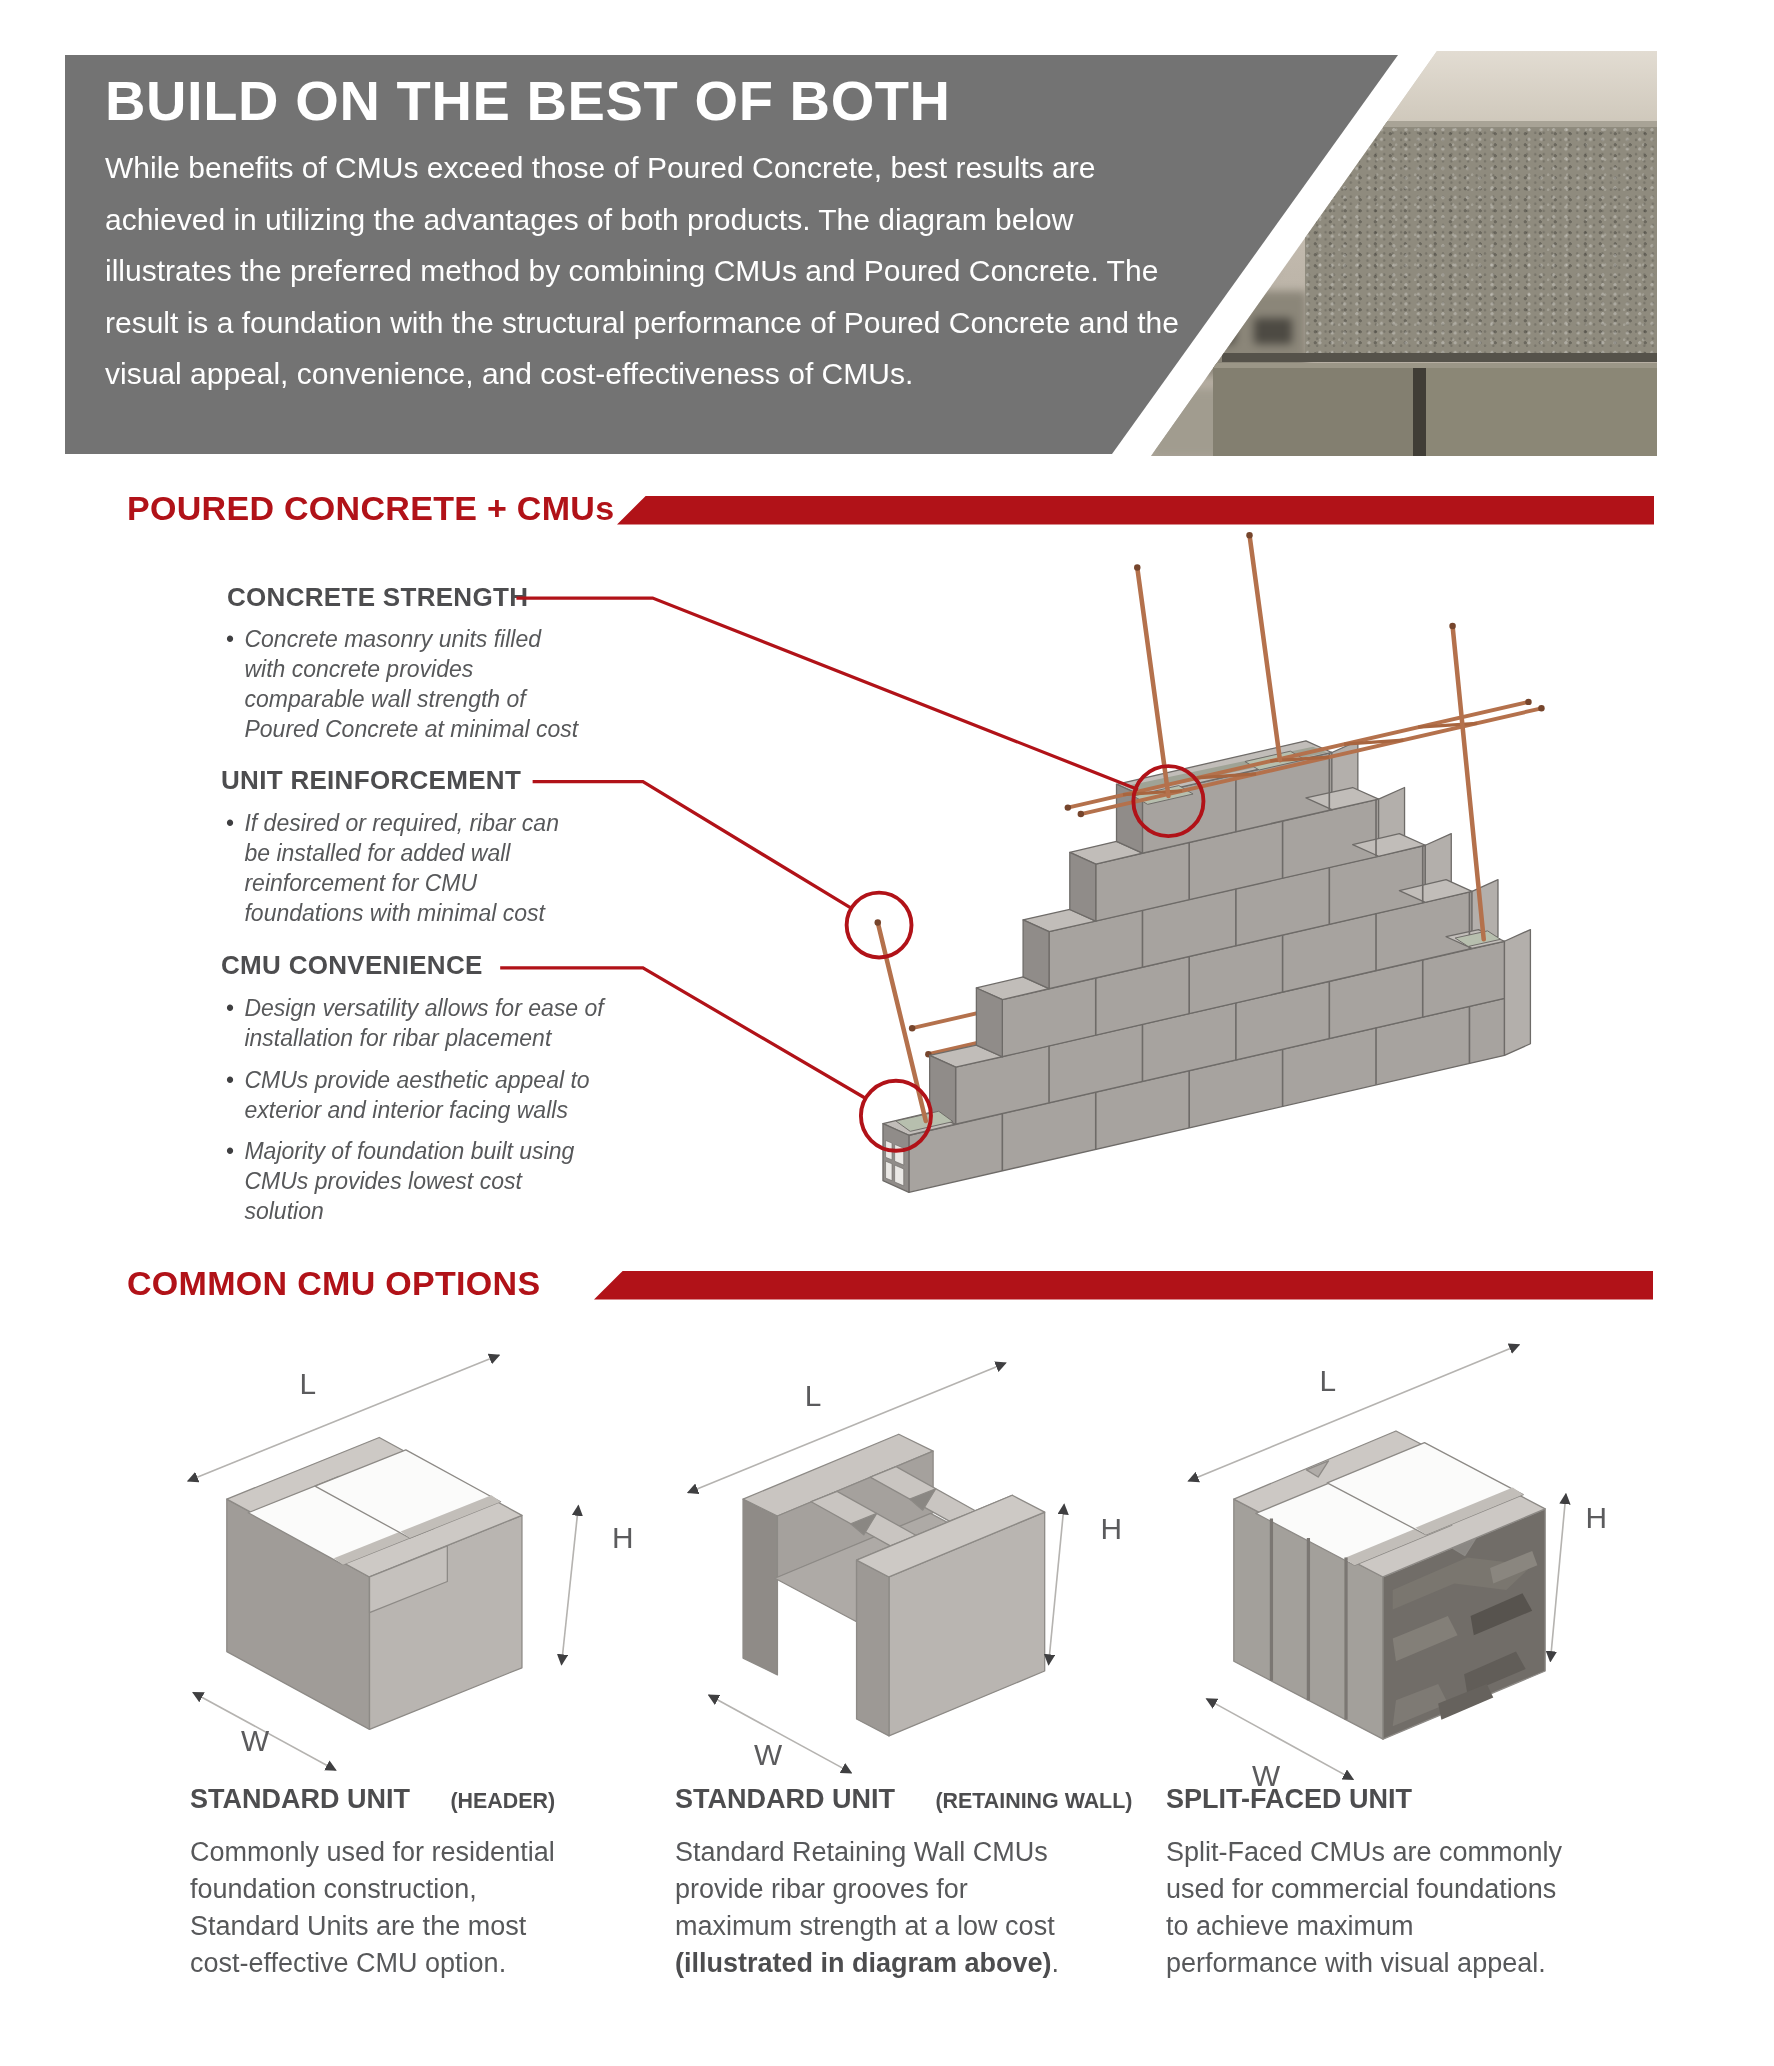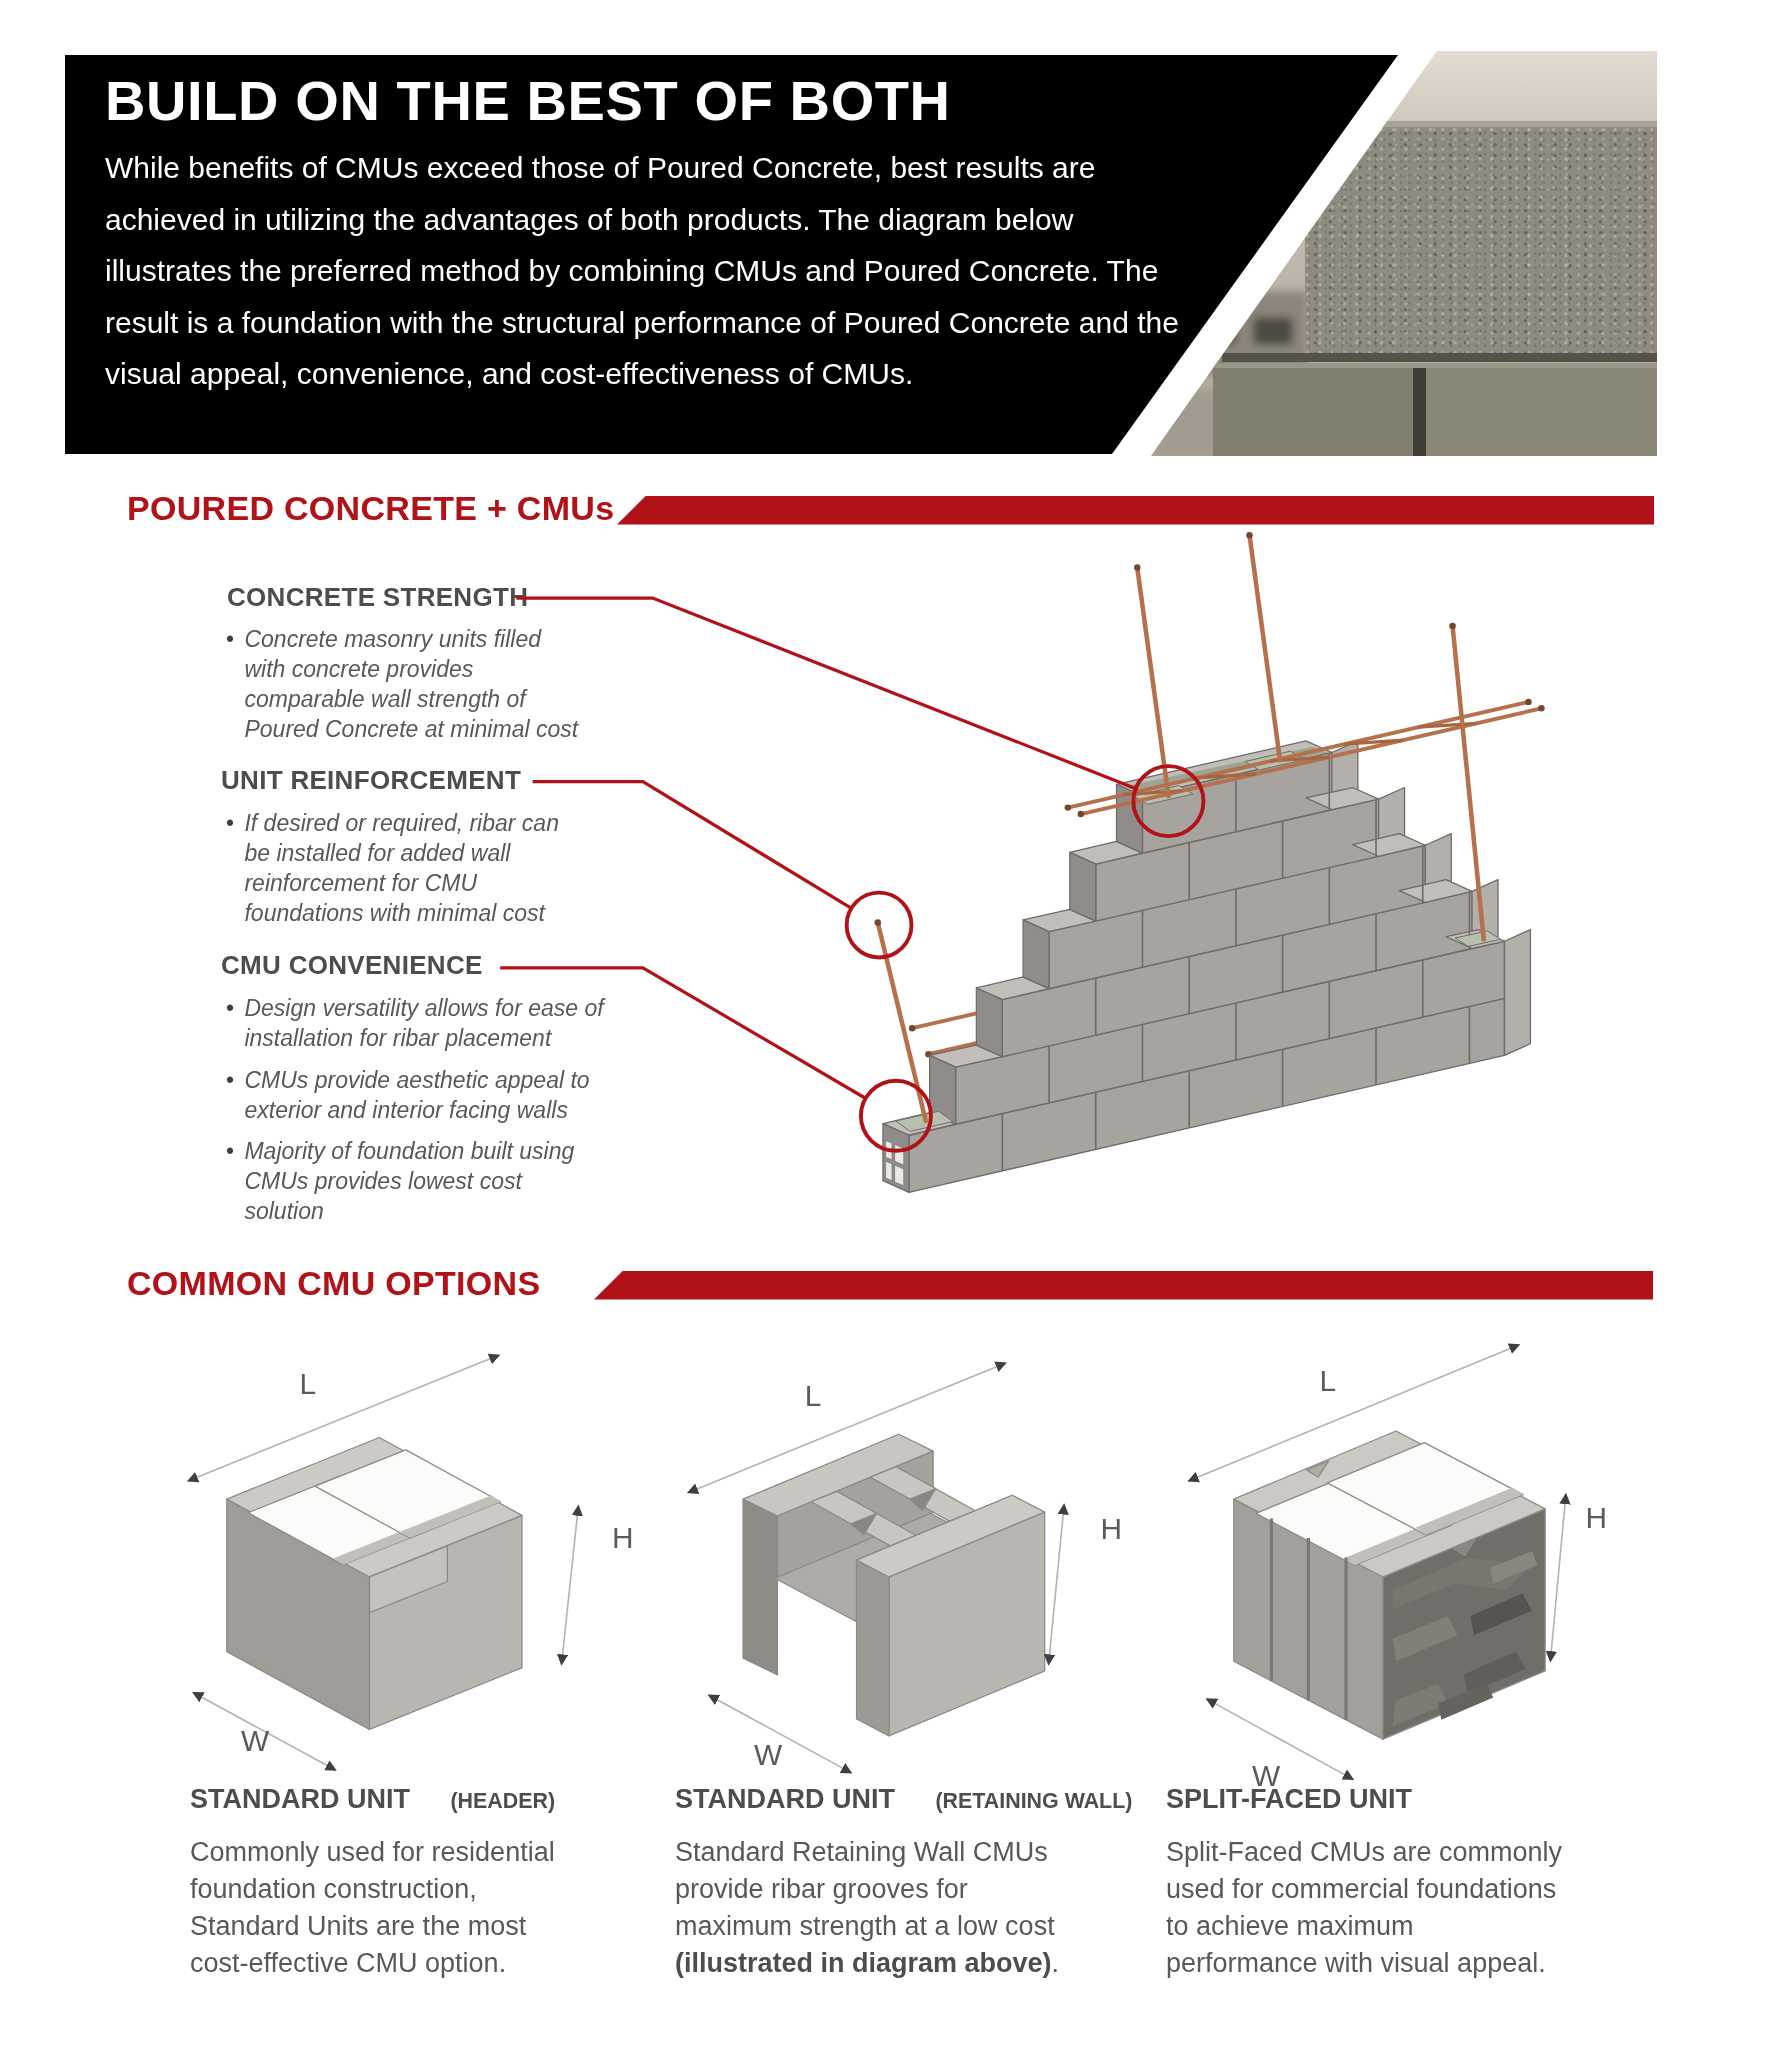--- a/index.html
+++ b/index.html
@@ -3,21 +3,21 @@
 <meta charset="utf-8">
 <style>
   html,body{margin:0;padding:0;}
   body{
     width:1775px;height:2066px;position:relative;background:#ffffff;
     font-family:"Liberation Sans", sans-serif;overflow:hidden;
   }
   
   .banner{
     position:absolute;left:65px;top:55px;width:1333px;height:399px;
-    background:#000000;
+    background:#737373;
     clip-path:polygon(0 0,100% 0,calc(100% - 286px) 100%,0 100%);
   }
   .banner-title{
     margin:13px 0 0 40px;color:#fff;font-size:56px;font-weight:bold;letter-spacing:0.6px;
   }
   .banner-para{
     margin:9px 0 0 40px;width:1091px;color:#fff;font-size:30px;line-height:1.72;
   }
   .banner-para b{font-weight:normal;}
   

